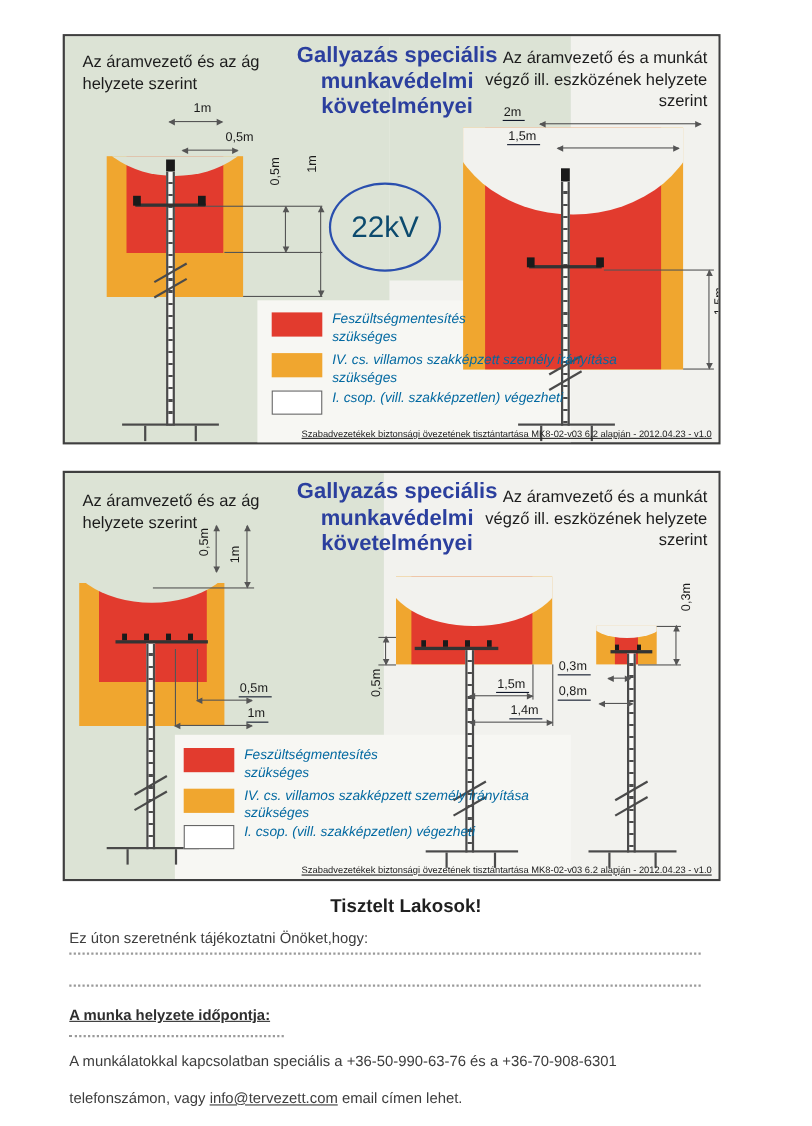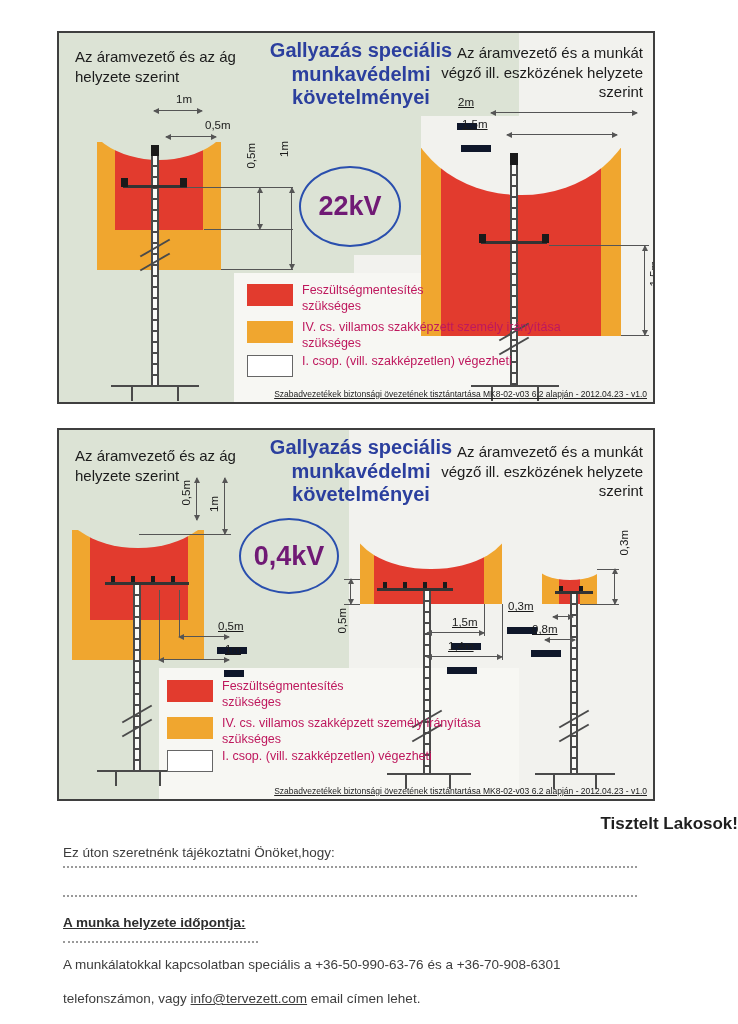--- a/index.html
+++ b/index.html
@@ -5,56 +5,56 @@
   html,body{margin:0;padding:0;}
   body{width:738px;height:1024px;position:relative;background:#ffffff;
        font-family:"Liberation Sans",sans-serif;color:#1a1a1a;overflow:hidden;}
   .panel{position:absolute;left:57px;width:598px;height:373px;border:2px solid #3f3f3f;
          background:#f2f2ee;overflow:hidden;box-sizing:border-box;}
   .bg{position:absolute;}
   .ttl{position:absolute;left:178px;top:6px;width:248px;text-align:center;
        font-size:20px;font-weight:bold;color:#2b3f9e;line-height:1.18;}
   .lab{position:absolute;font-size:15px;line-height:1.3;color:#1c1c1c;}
   .kv{position:absolute;border:2px solid #2a4fae;border-radius:50%;display:flex;
-      align-items:center;justify-content:center;color:#701a75;font-weight:bold;font-size:27px;}
+      align-items:center;justify-content:center;color:#0c4a6e;font-weight:normal;font-size:27px;}
   .zone{position:absolute;overflow:hidden;background:#f0a62f;}
   .zred{position:absolute;background:#e23b2e;}
   .dip{position:absolute;border-radius:50%;}
   .pole{position:absolute;width:8px;box-sizing:border-box;border-left:2px solid #4a4a4a;
         border-right:2px solid #4a4a4a;background-color:#fbfbf8;
         background-image:repeating-linear-gradient(180deg,transparent 0 9px,#4a4a4a 9px 11px);}
   .brk{position:absolute;width:34px;height:0;border-top:2px solid #4a4a4a;transform:rotate(-30deg);}
   .ground{position:absolute;height:0;border-top:2px solid #4a4a4a;}
   .gleg{position:absolute;width:0;height:14px;border-left:2px solid #4a4a4a;}
   .arm{position:absolute;height:3px;background:#333;}
   .ins{position:absolute;background:#1a1a1a;}
   .instrip{position:absolute;background:repeating-linear-gradient(90deg,#1a1a1a 0 4px,transparent 4px 20px);}
   .dlab{position:absolute;font-size:11.5px;color:#1a1a1a;white-space:nowrap;}
-  .dlab.u{border-bottom:7px solid #0f172a;padding:0 3px 15px 1px;text-decoration:underline;}
+  .dlab.u{border-bottom:1px solid #0f172a;padding:0 3px 1px 1px;}
   .vtext{position:absolute;writing-mode:vertical-rl;transform:rotate(180deg);
          font-size:11.5px;color:#1a1a1a;white-space:nowrap;}
   .hl{position:absolute;height:0;border-top:1px solid #555;}
   .vl{position:absolute;width:0;border-left:1px solid #555;}
   .hl.ar::before{content:"";position:absolute;left:-1px;top:-3px;width:0;height:0;
       border-top:3px solid transparent;border-bottom:3px solid transparent;border-right:6px solid #555;}
   .hl.ar::after{content:"";position:absolute;right:-1px;top:-3px;width:0;height:0;
       border-top:3px solid transparent;border-bottom:3px solid transparent;border-left:6px solid #555;}
   .vl.ar::before{content:"";position:absolute;top:-1px;left:-3px;width:0;height:0;
       border-left:3px solid transparent;border-right:3px solid transparent;border-bottom:6px solid #555;}
   .vl.ar::after{content:"";position:absolute;bottom:-1px;left:-3px;width:0;height:0;
       border-left:3px solid transparent;border-right:3px solid transparent;border-top:6px solid #555;}
   .sw{position:absolute;width:46px;height:22px;}
   .sw.red{background:#e23b2e;}
   .sw.or{background:#f0a62f;}
   .sw.wh{background:#ffffff;border:1px solid #666;box-sizing:border-box;}
-  .leglab{position:absolute;font-size:12.5px;line-height:1.3;color:#be185d;}
+  .leglab{position:absolute;font-size:12.5px;line-height:1.3;color:#0369a1;font-style:italic;}
   .cap{position:absolute;right:6px;bottom:3px;font-size:8.5px;color:#222;text-decoration:underline;}
   .ftext{position:absolute;font-size:13.5px;color:#3d3d3d;}
   .dots{position:absolute;height:0;border-bottom:2px dotted #9a9a9a;}
-  .fhead{position:absolute;left:0;right:0;text-align:right;font-size:17px;font-weight:bold;color:#1f1f1f;}
+  .fhead{position:absolute;left:0;right:0;text-align:center;font-size:17px;font-weight:bold;color:#1f1f1f;}
   .fbold{font-weight:bold;text-decoration:underline;color:#2e2e2e;}
   .email{text-decoration:underline;}
 </style>
 </head>
 <body>
 
 <div class="panel" style="top:31px;">
   <div class="bg" style="left:0;top:0;width:295px;height:100%;background:#dce3d5;"></div>
   <div class="bg" style="left:295px;top:0;width:165px;height:222px;background:#dce3d5;"></div>
   <div class="bg" style="left:460px;top:0;width:140px;height:100%;background:#f2f2ee;"></div>
@@ -129,21 +129,20 @@
 
 <div class="panel" style="top:428px;">
   <div class="bg" style="left:0;top:0;width:290px;height:100%;background:#dce3d5;"></div>
   <div class="bg" style="left:460px;top:0;width:140px;height:100%;background:#f2f2ee;"></div>
   <div class="bg" style="left:100px;top:238px;width:360px;height:135px;background:#f7f7f3;"></div>
 
   <div class="lab" style="left:16px;top:16px;width:162px;">Az áramvezető és az ág helyzete szerint</div>
   <div class="ttl">Gallyazás speciális munkavédelmi követelményei</div>
   <div class="lab" style="left:372px;top:12px;width:212px;text-align:right;">Az áramvezető és a munkát végző ill. eszközének helyzete szerint</div>
 
-  <div class="kv" style="left:180px;top:88px;width:96px;height:72px;">0,4kV</div>
 
   <div class="zone" style="left:13px;top:100px;width:132px;height:130px;">
     <div class="zred" style="left:18px;right:16px;top:0;bottom:40px;"></div>
     <div class="dip" style="left:-12%;top:-74%;width:124%;height:88%;background:#dce3d5;"></div>
   </div>
   <div class="arm" style="left:46px;top:152px;width:84px;"></div>
   <div class="instrip" style="left:52px;top:146px;width:72px;height:6px;"></div>
   <div class="pole" style="left:74px;top:155px;height:187px;"></div>
   <div class="brk" style="left:61px;top:283px;"></div>
   <div class="brk" style="left:61px;top:297px;"></div>
@@ -176,40 +175,40 @@
   <div class="gleg" style="left:346px;top:345px;"></div>
   <div class="gleg" style="left:390px;top:345px;"></div>
 
   <div class="hl" style="left:285px;top:149px;width:16px;"></div>
   <div class="hl" style="left:285px;top:174px;width:16px;"></div>
   <div class="vl ar" style="left:291px;top:149px;height:25px;"></div>
   <span class="vtext" style="left:277px;top:178px;">0,5m</span>
   <span class="dlab u" style="left:392px;top:186px;">1,5m</span>
   <div class="hl ar" style="left:368px;top:202px;width:57px;"></div>
   <div class="vl" style="left:425px;top:174px;height:32px;"></div>
-  <span class="dlab u" style="left:388px;top:210px;">1,4m</span>
+  <span class="dlab u" style="left:404px;top:210px;">1,4m</span>
   <div class="hl ar" style="left:368px;top:226px;width:75px;"></div>
   <div class="vl" style="left:443px;top:174px;height:56px;"></div>
 
   <div class="zone" style="left:483px;top:139px;width:55px;height:35px;">
     <div class="zred" style="left:17px;right:17px;top:0;bottom:0;"></div>
     <div class="dip" style="left:-10%;top:-50%;width:120%;height:80%;background:#f2f2ee;"></div>
   </div>
   <div class="arm" style="left:496px;top:161px;width:38px;"></div>
   <div class="instrip" style="left:500px;top:156px;width:30px;height:5px;"></div>
   <div class="pole" style="left:511px;top:164px;height:181px;"></div>
   <div class="brk" style="left:498px;top:288px;"></div>
   <div class="brk" style="left:498px;top:302px;"></div>
   <div class="ground" style="left:476px;top:343px;width:80px;"></div>
   <div class="gleg" style="left:494px;top:345px;"></div>
   <div class="gleg" style="left:536px;top:345px;"></div>
 
   <span class="dlab u" style="left:448px;top:170px;">0,3m</span>
   <div class="hl ar" style="left:494px;top:186px;width:20px;"></div>
-  <span class="dlab u" style="left:472px;top:193px;">0,8m</span>
+  <span class="dlab u" style="left:448px;top:193px;">0,8m</span>
   <div class="hl ar" style="left:486px;top:209px;width:30px;"></div>
   <div class="hl" style="left:538px;top:139px;width:22px;"></div>
   <div class="hl" style="left:521px;top:174px;width:39px;"></div>
   <div class="vl ar" style="left:555px;top:139px;height:35px;"></div>
   <span class="vtext" style="left:559px;top:100px;">0,3m</span>
 
   <div class="sw red" style="left:108px;top:250px;"></div>
   <div class="leglab" style="left:163px;top:248px;width:160px;">Feszültségmentesítés szükséges</div>
   <div class="sw or" style="left:108px;top:287px;"></div>
   <div class="leglab" style="left:163px;top:285px;width:290px;">IV. cs. villamos szakképzett személy irányítása szükséges</div>

